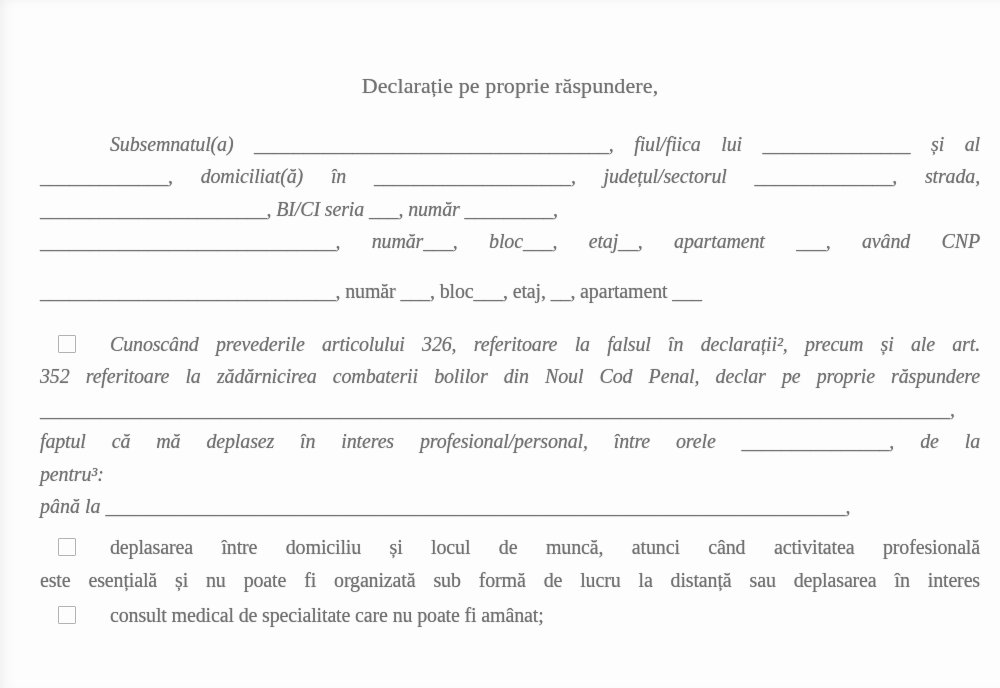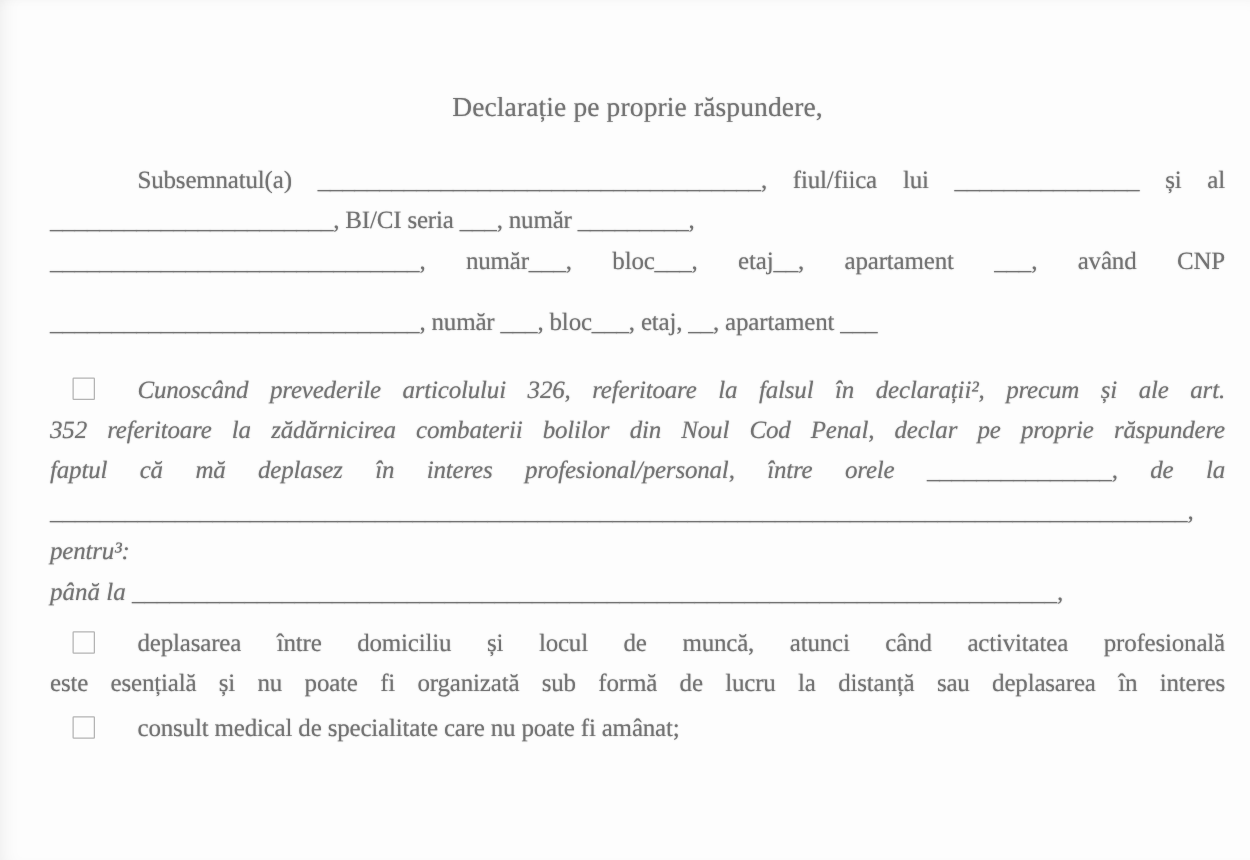--- a/index.html
+++ b/index.html
@@ -26,21 +26,21 @@
   .title {
     margin: 70px 0 0 0;
     font-size: 22px;
     font-weight: normal;
     text-align: center;
     line-height: 32px;
     letter-spacing: 0.1px;
     text-shadow: 0 0 1.1px rgba(43,43,43,0.45);
   }
   .para { margin: 0; }
-  .p-subsemnatul { margin-top: 26px; }
+  .p-subsemnatul { margin-top: 26px; font-style: italic; }
   .p-locuind     { margin-top: 17px; }
   .p-cunoscand   { margin-top: 21px; font-style: italic; }
   .p-deplasarea  { margin-top: 9px; }
   .p-consult     { margin-top: 3px; }
   .line {
     font-size: 20px;
     line-height: 32.4px;
     letter-spacing: -0.15px;
     white-space: normal;
     text-shadow: 0 0 1.1px rgba(43,43,43,0.45);
@@ -67,33 +67,34 @@
 </head>
 <body>
 
 <div class="page">
   <div class="content">
 
     <h1 class="title">Declarație pe proprie răspundere,</h1>
 
     <div class="para p-subsemnatul">
       <div class="line jl ind">Subsemnatul(a) ____________________________________, fiul/fiica lui _______________ și al</div>
+      <div class="line jl">_____________, domiciliat(ă) în ____________________, județul/sectorul ______________, strada,</div>
       <div class="line">_______________________, BI/CI seria ___, număr _________,</div>
       <div class="line jl">______________________________, număr___, bloc___, etaj__, apartament ___, având CNP</div>
     </div>
 
     <div class="para p-locuind">
       <div class="line">______________________________, număr ___, bloc___, etaj, __, apartament ___</div>
     </div>
 
     <div class="para p-cunoscand">
       <div class="line jl ind-chk"><span class="chk"></span><span>Cunoscând prevederile articolului 326, referitoare la falsul în declarații², precum și ale art.</span></div>
       <div class="line jl">352 referitoare la zădărnicirea combaterii bolilor din Noul Cod Penal, declar pe proprie răspundere</div>
+      <div class="line underline-run">___________________________________________________________________________________________,</div>
       <div class="line jl">faptul că mă deplasez în interes profesional/personal, între orele _______________, de la</div>
-      <div class="line underline-run">___________________________________________________________________________________________,</div>
       <div class="line">pentru³:</div>
       <div class="line underline-run">până la __________________________________________________________________________,</div>
     </div>
 
     <div class="para p-deplasarea">
       <div class="line jl ind-chk"><span class="chk"></span><span>deplasarea între domiciliu și locul de muncă, atunci când activitatea profesională</span></div>
       <div class="line jl">este esențială și nu poate fi organizată sub formă de lucru la distanță sau deplasarea în interes</div>
     </div>
 
     <div class="para p-consult">

